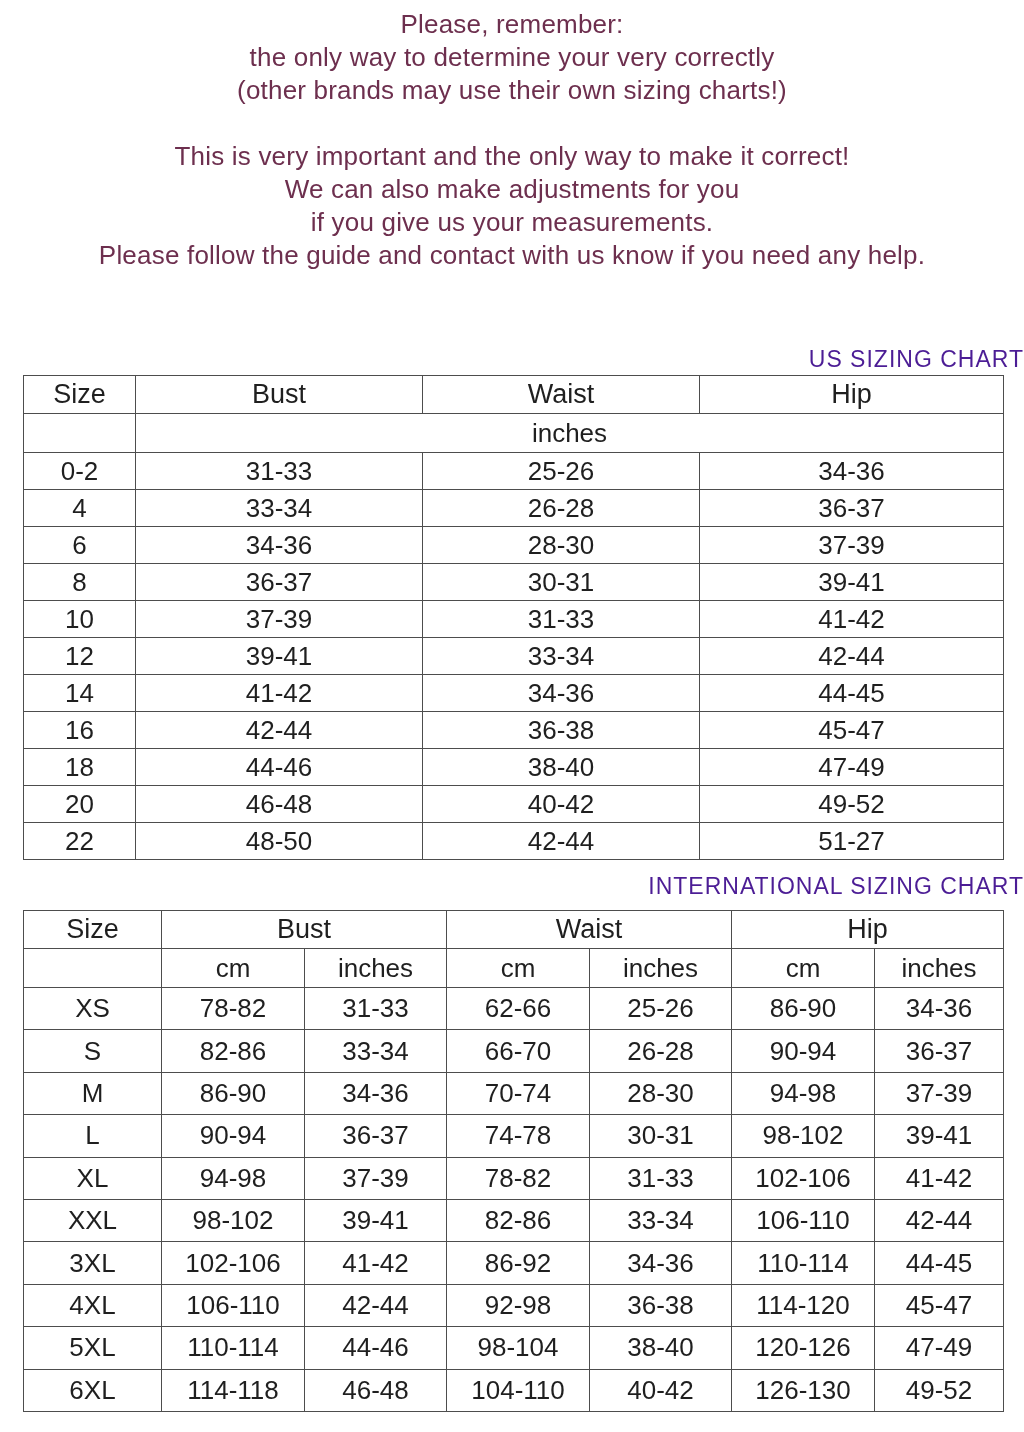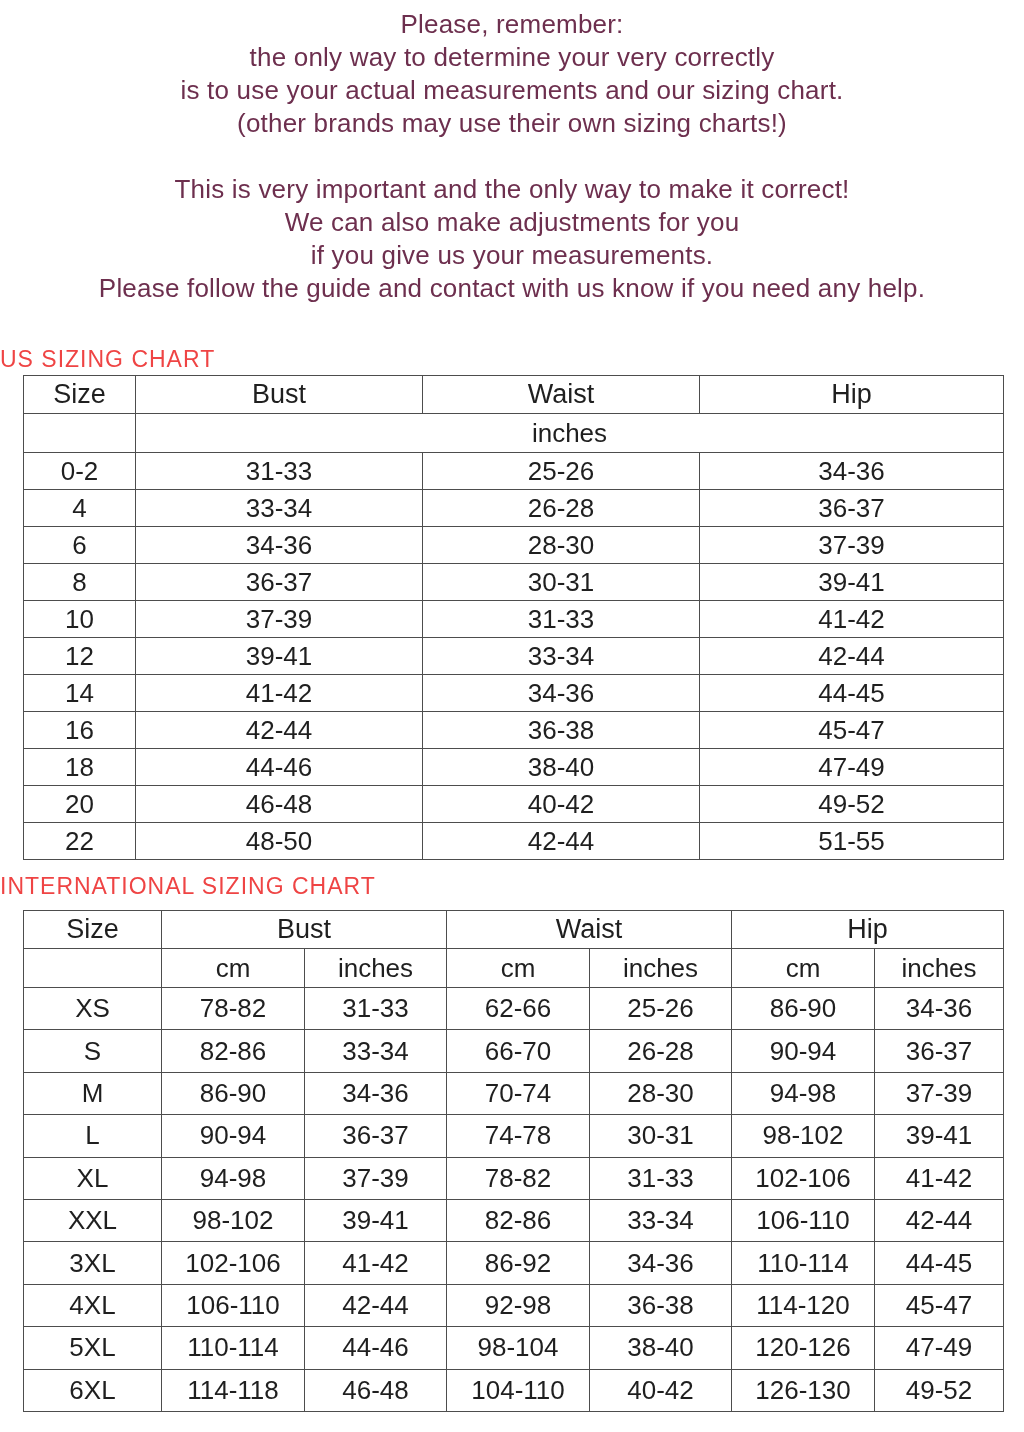--- a/index.html
+++ b/index.html
@@ -29,25 +29,25 @@
   }
   .intro .line {
     height: 33px;
     white-space: nowrap;
   }
   
   .section-title {
     position: absolute;
     left: 0;
     width: 1024px;
-    text-align: left;
+    text-align: right;
     font-size: 23px;
     font-weight: 400;
     letter-spacing: 1px;
-    color: #ef4444;
+    color: #4c1d95;
   }
   #us-title   { top: 346px; }
   #intl-title { top: 873px; }
   
   table.size-table {
     position: absolute;
     left: 23px;
     width: 980px;
     border-collapse: collapse;
     table-layout: fixed;
@@ -74,21 +74,20 @@
   }
 </style>
 </head>
 <body>
 
 <div class="page">
 
   <div class="intro" id="intro-block" style="color: rgb(109, 47, 78);">
     <div class="line">Please, remember:</div>
     <div class="line">the only way to determine your very correctly</div>
-    <div class="line">is to use your actual measurements and our sizing chart.</div>
     <div class="line">(other brands may use their own sizing charts!)</div>
     <div class="line"></div>
     <div class="line">This is very important and the only way to make it correct!</div>
     <div class="line">We can also make adjustments for you</div>
     <div class="line">if you give us your measurements.</div>
     <div class="line">Please follow the guide and contact with us know if you need any help.</div>
   </div>
 
   <div class="section-title" id="us-title">US SIZING CHART</div>
 
@@ -169,21 +168,21 @@
         <tr>
           <td>20</td>
           <td>46-48</td>
           <td>40-42</td>
           <td>49-52</td>
         </tr>
         <tr>
           <td>22</td>
           <td>48-50</td>
           <td>42-44</td>
-          <td>51-55</td>
+          <td>51-27</td>
         </tr>
       </tbody>
   </table>
 
   <div class="section-title" id="intl-title">INTERNATIONAL SIZING CHART</div>
 
   <table class="size-table" id="intl-table">
     <colgroup>
       <col style="width:138px">
       <col style="width:143px">

